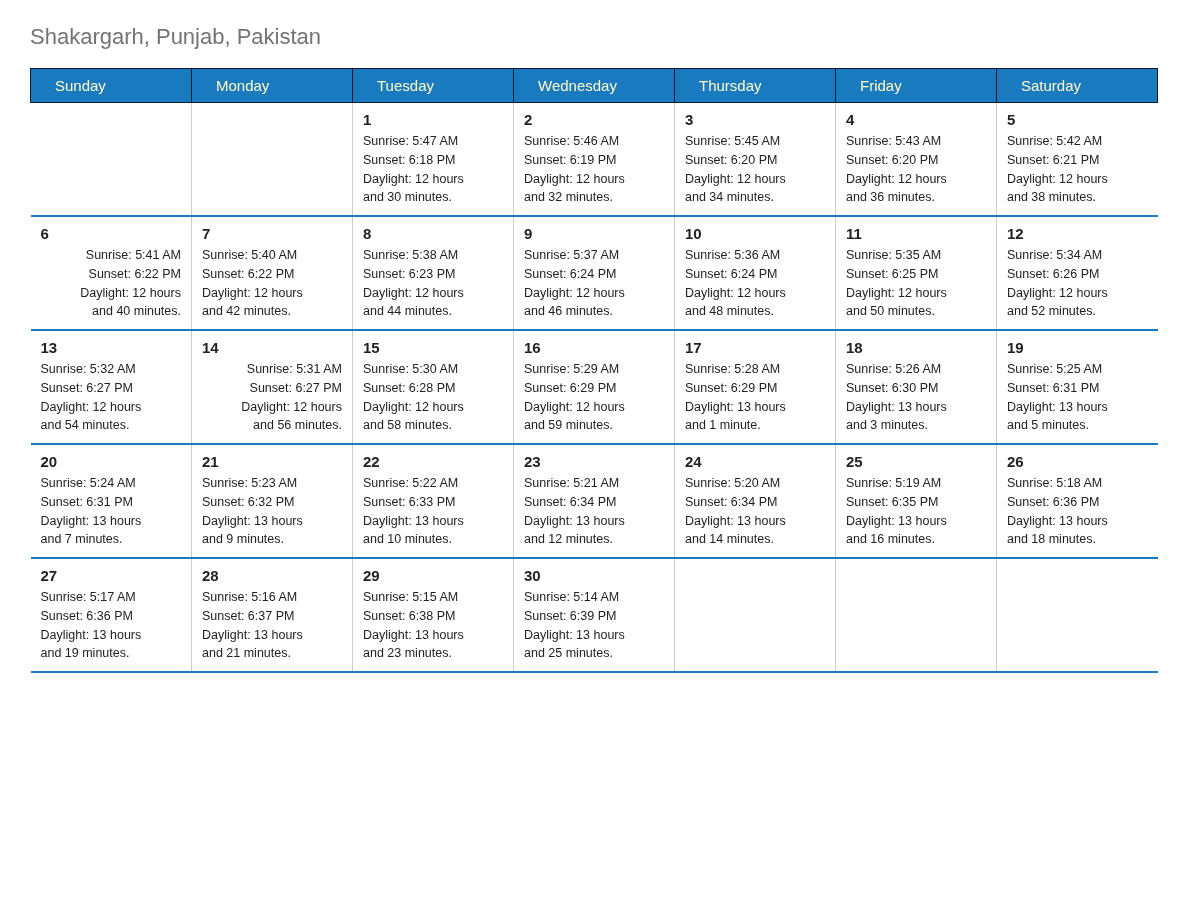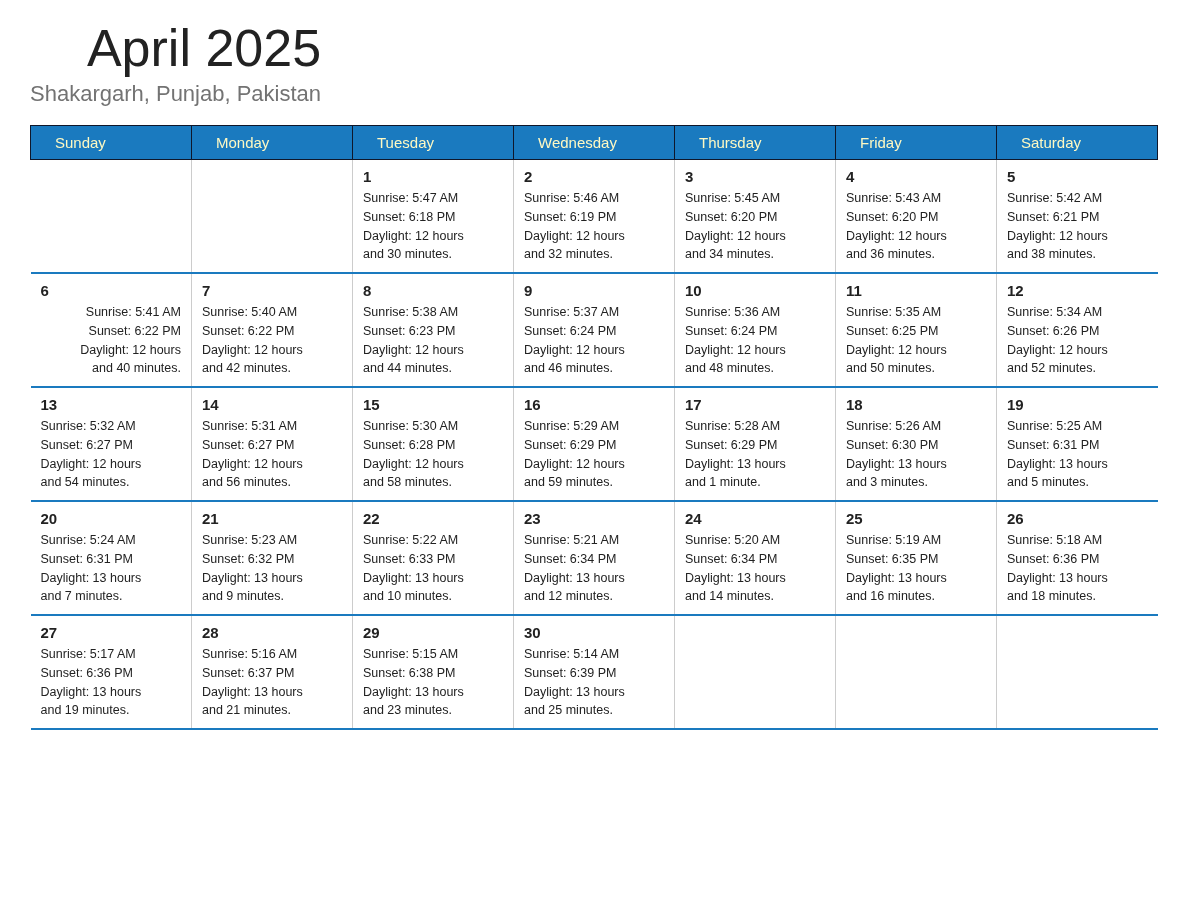--- a/index.html
+++ b/index.html
@@ -96,21 +96,20 @@
       color: #222;
       line-height: 1.5;
     }
     .empty { background: #fff; }
   </style>
 </head>
 <body>
 
 <div class="header">
   <div class="title-block">
-    <div class="month-title">April 2025</div>
     <div class="location-title">Shakargarh, Punjab, Pakistan</div>
   </div>
 </div>
 
 <table>
   <thead>
     <tr>
     <th>Sunday</th>
         <th>Monday</th>
         <th>Tuesday</th>
@@ -214,21 +213,21 @@
       <tr>
         <td>
           <span class="day-num">13</span>
           <div class="day-info" style="white-space: pre-line;">Sunrise: 5:32 AM
 Sunset: 6:27 PM
 Daylight: 12 hours
 and 54 minutes.</div>
         </td>
         <td>
           <span class="day-num">14</span>
-          <div class="day-info" style="white-space: pre-line;">Sunrise: 5:31 AM
+          <div class="day-info" style="white-space: pre-line; text-align: right;">Sunrise: 5:31 AM
 Sunset: 6:27 PM
 Daylight: 12 hours
 and 56 minutes.</div>
         </td>
         <td>
           <span class="day-num">15</span>
           <div class="day-info" style="white-space: pre-line;">Sunrise: 5:30 AM
 Sunset: 6:28 PM
 Daylight: 12 hours
 and 58 minutes.</div>

